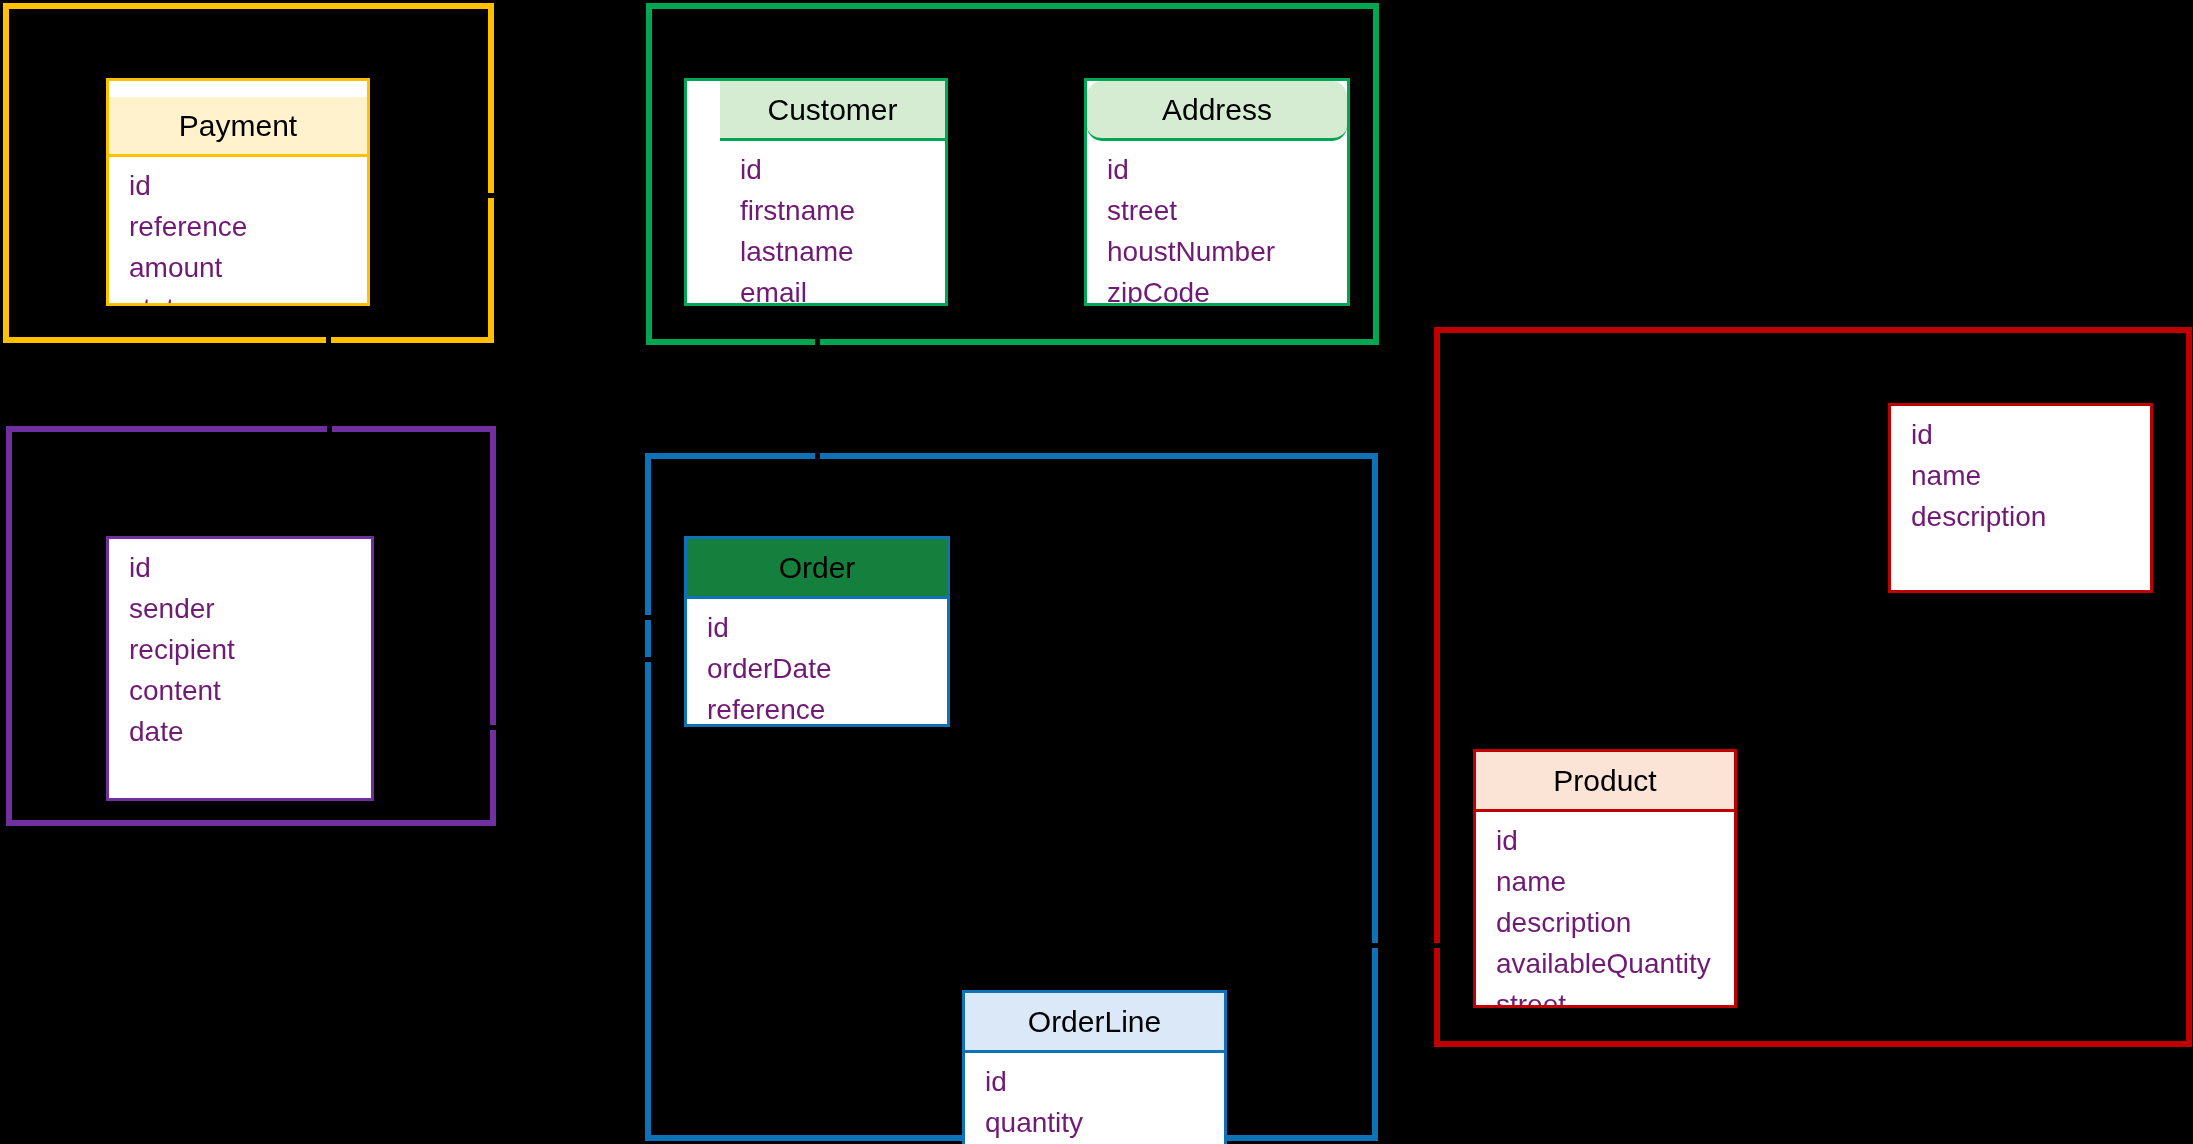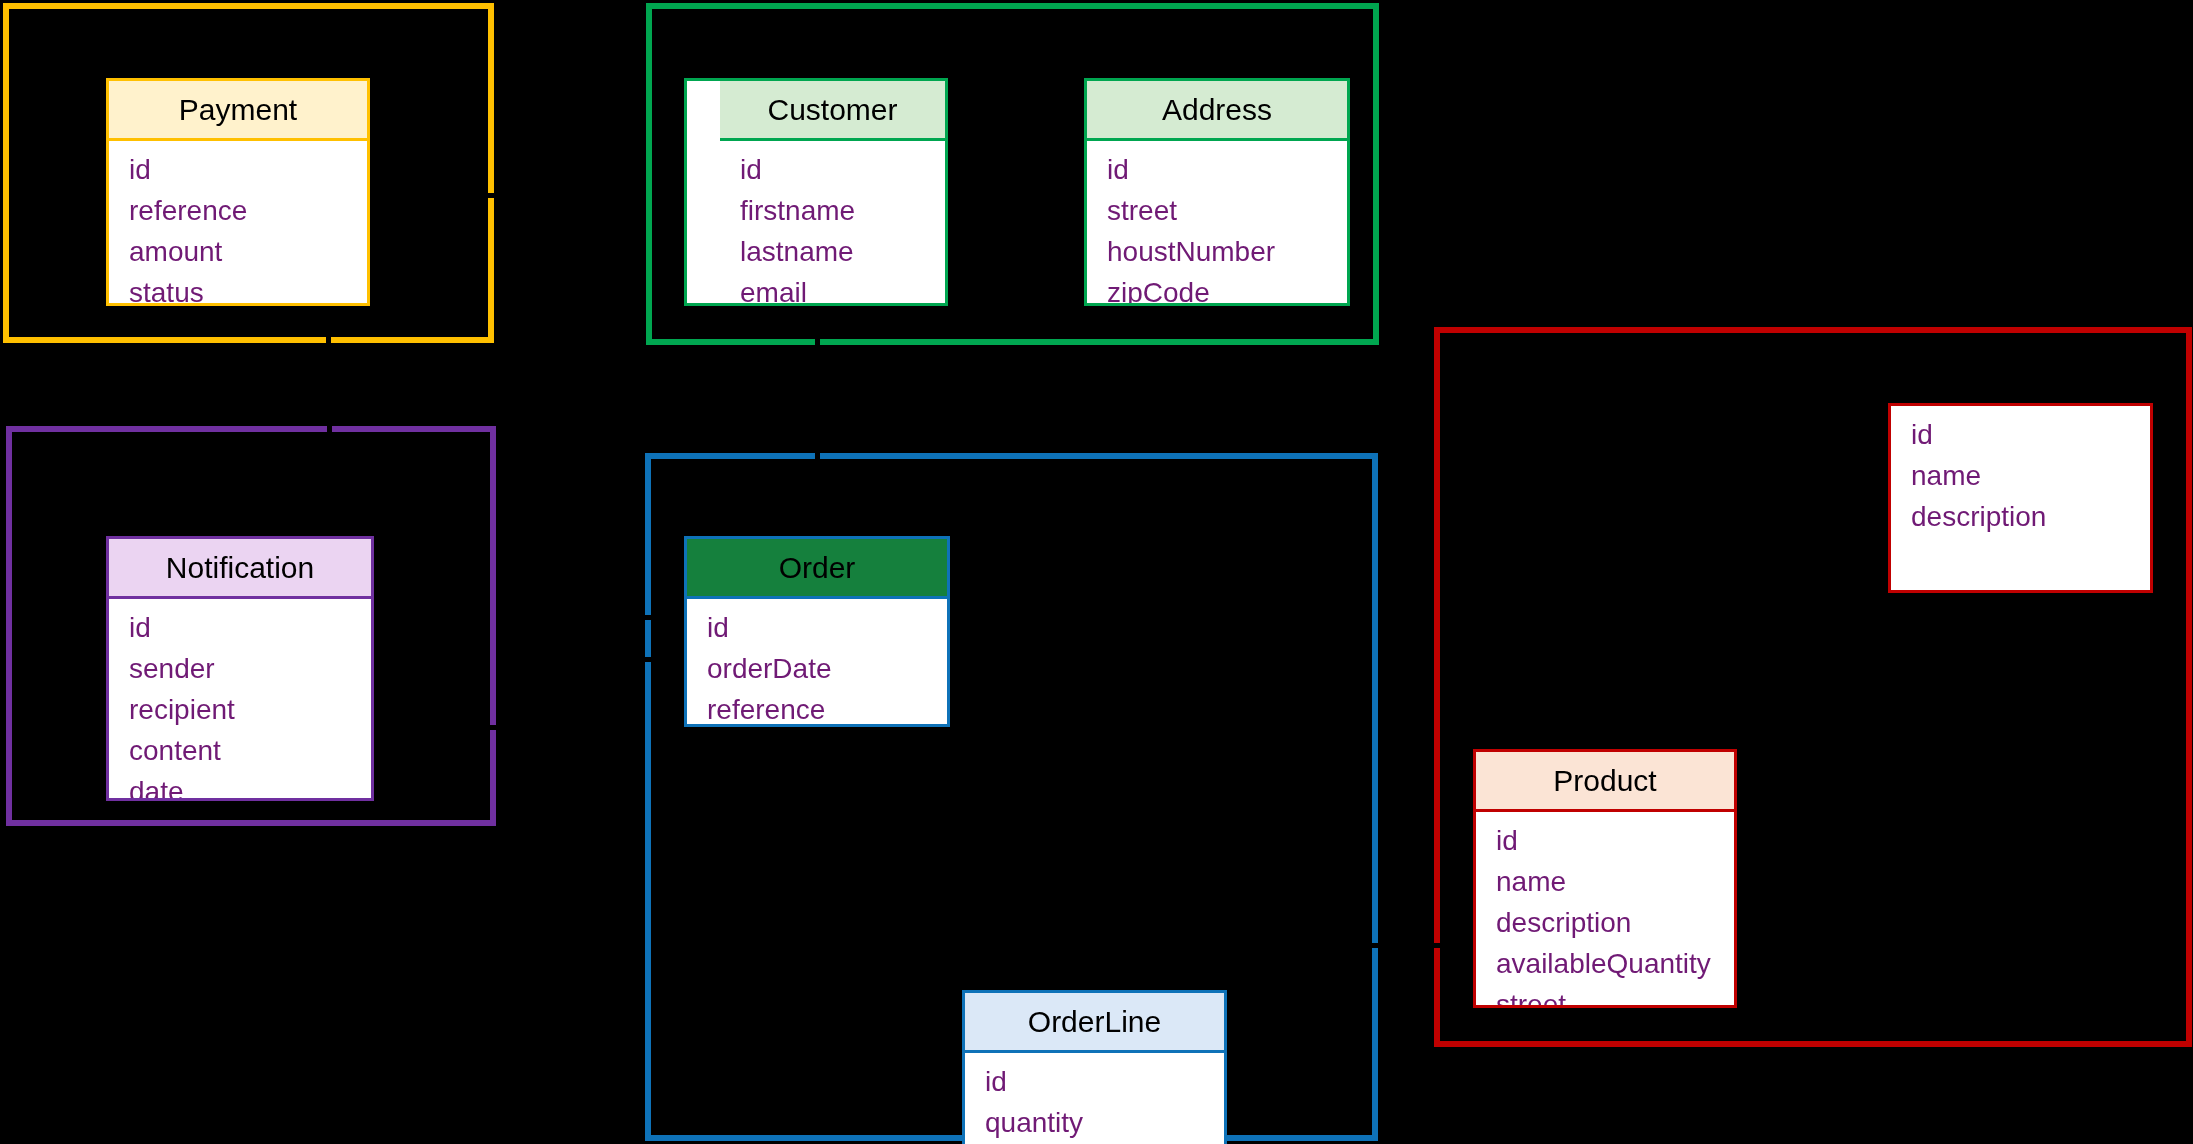--- a/index.html
+++ b/index.html
@@ -48,21 +48,21 @@
   }
   .tick.h{width:20px;height:5px;}
   .tick.v{width:5px;height:20px;}
 </style>
 </head>
 <body>
 
 <div id="canvas" style="width: 2193px; height: 1144px; background: rgb(0, 0, 0);">
     <div class="service" style="left: 3px; top: 3px; width: 491px; height: 340px; border-color: rgb(255, 192, 0);"></div>
     <div class="entity" style="left: 106px; top: 78px; width: 264px; height: 228px; border-color: rgb(255, 192, 0);">
-      <div class="entity-header" style="background: rgb(255, 242, 204); border-bottom-color: rgb(255, 192, 0);">
+      <div class="entity-header" style="background: rgb(255, 242, 204); border-bottom-color: rgb(255, 192, 0); margin-top: 16px;">
         <span>Payment</span>
       </div>
       <div class="entity-body">
         <div class="entity-attr">id</div>
         <div class="entity-attr">reference</div>
         <div class="entity-attr">amount</div>
         <div class="entity-attr">status</div>
       </div>
     </div>
     <div class="service" style="left: 646px; top: 3px; width: 733px; height: 342px; border-color: rgb(0, 166, 80);"></div>
@@ -71,35 +71,32 @@
         <span>Customer</span>
       </div>
       <div class="entity-body">
         <div class="entity-attr">id</div>
         <div class="entity-attr">firstname</div>
         <div class="entity-attr">lastname</div>
         <div class="entity-attr">email</div>
       </div>
     </div>
     <div class="entity" style="left: 1084px; top: 78px; width: 266px; height: 228px; border-color: rgb(0, 166, 80);">
-      <div class="entity-header" style="background: rgb(213, 235, 210); border-bottom-color: rgb(0, 166, 80);">
+      <div class="entity-header" style="background: rgb(213, 235, 210); border-bottom-color: rgb(0, 166, 80); border-radius: 15px;">
         <span>Address</span>
       </div>
       <div class="entity-body">
         <div class="entity-attr">id</div>
         <div class="entity-attr">street</div>
         <div class="entity-attr">houstNumber</div>
         <div class="entity-attr">zipCode</div>
       </div>
     </div>
     <div class="service" style="left: 6px; top: 426px; width: 490px; height: 400px; border-color: rgb(112, 48, 160);"></div>
     <div class="entity" style="left: 106px; top: 536px; width: 268px; height: 265px; border-color: rgb(112, 48, 160);">
-      <div class="entity-header" style="background: rgb(235, 212, 242); border-bottom-color: rgb(112, 48, 160);">
-        <span>Notification</span>
-      </div>
       <div class="entity-body">
         <div class="entity-attr">id</div>
         <div class="entity-attr">sender</div>
         <div class="entity-attr">recipient</div>
         <div class="entity-attr">content</div>
         <div class="entity-attr">date</div>
       </div>
     </div>
     <div class="service" style="left: 645px; top: 453px; width: 733px; height: 688px; border-color: rgb(14, 114, 184);"></div>
     <div class="entity" style="left: 684px; top: 536px; width: 266px; height: 191px; border-color: rgb(14, 114, 184);">

